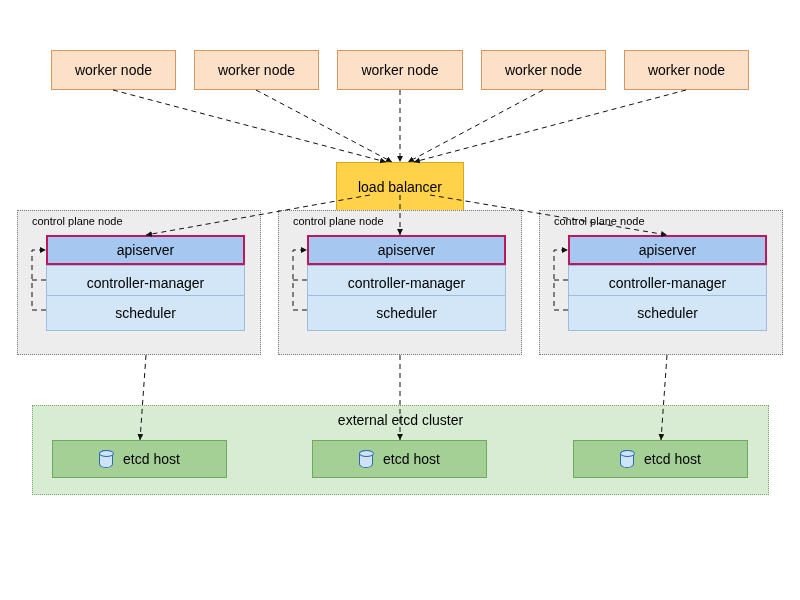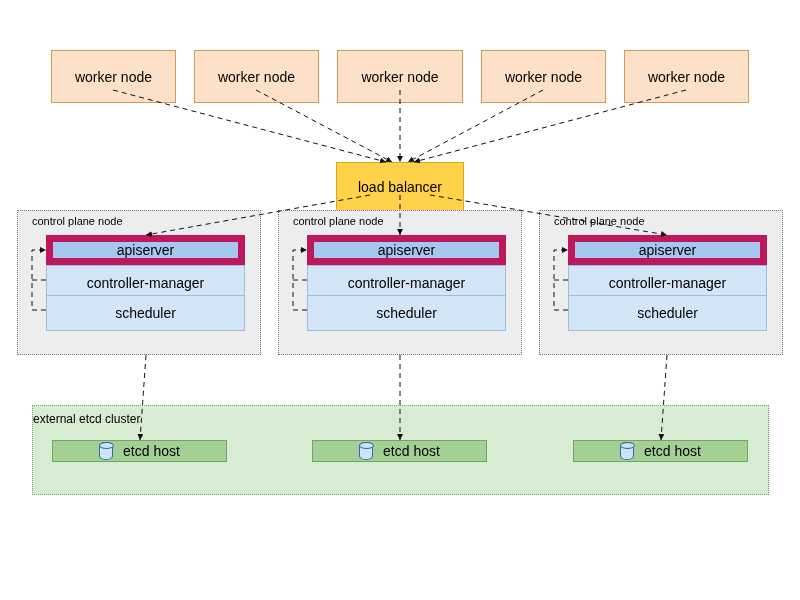--- a/index.html
+++ b/index.html
@@ -8,55 +8,55 @@
     position: relative;
     font-family: Arial, Helvetica, sans-serif;
     font-size: 14px;
     background: #fff;
     overflow: hidden;
   }
   .box { position: absolute; display: flex; align-items: center; justify-content: center; }
   .worker {
     background: #fce0c7;
     border: 1px solid #d69761;
-    height: 53px;
+    height: 40px;
   }
   .lb {
     background: #ffd24a;
     border: 1px solid #d6a817;
     height: 49px;
   }
   .cp {
     background: #ededed;
     border: 1px dotted #7a7a7a;
   }
   .cp-label {
     position: absolute; top: 4px; left: 14px; font-size: 11px;
   }
   .apiserver {
     background: #a6c7ef;
-    border: 7px solid #be185d;
+    border: 2px solid #be185d;
     height: 30px;
   }
   .cm, .sched {
     background: #d3e6f7;
     border: 1px solid #9cbde0;
     height: 36px;
   }
   .etcd-cluster {
     background: #d8ecd3;
     border: 1px dotted #7aa86c;
   }
   .etcd-label {
-    position: absolute; top: 6px; left: 0; right: 0; font-size: 12px;
+    position: absolute; top: 6px; left: 0; right: 0; text-align: center; font-size: 14px;
   }
   .etcd-host {
     background: #a4d096;
     border: 1px solid #6fa95e;
-    height: 22px;
+    height: 38px;
     gap: 10px;
   }
   .db-icon {
     width: 14px; height: 18px;
     border: 1.5px solid #2b6cb0;
     border-radius: 50% / 22%;
     background: #cfe3f7;
     position: relative;
   }
   .db-icon::before {

